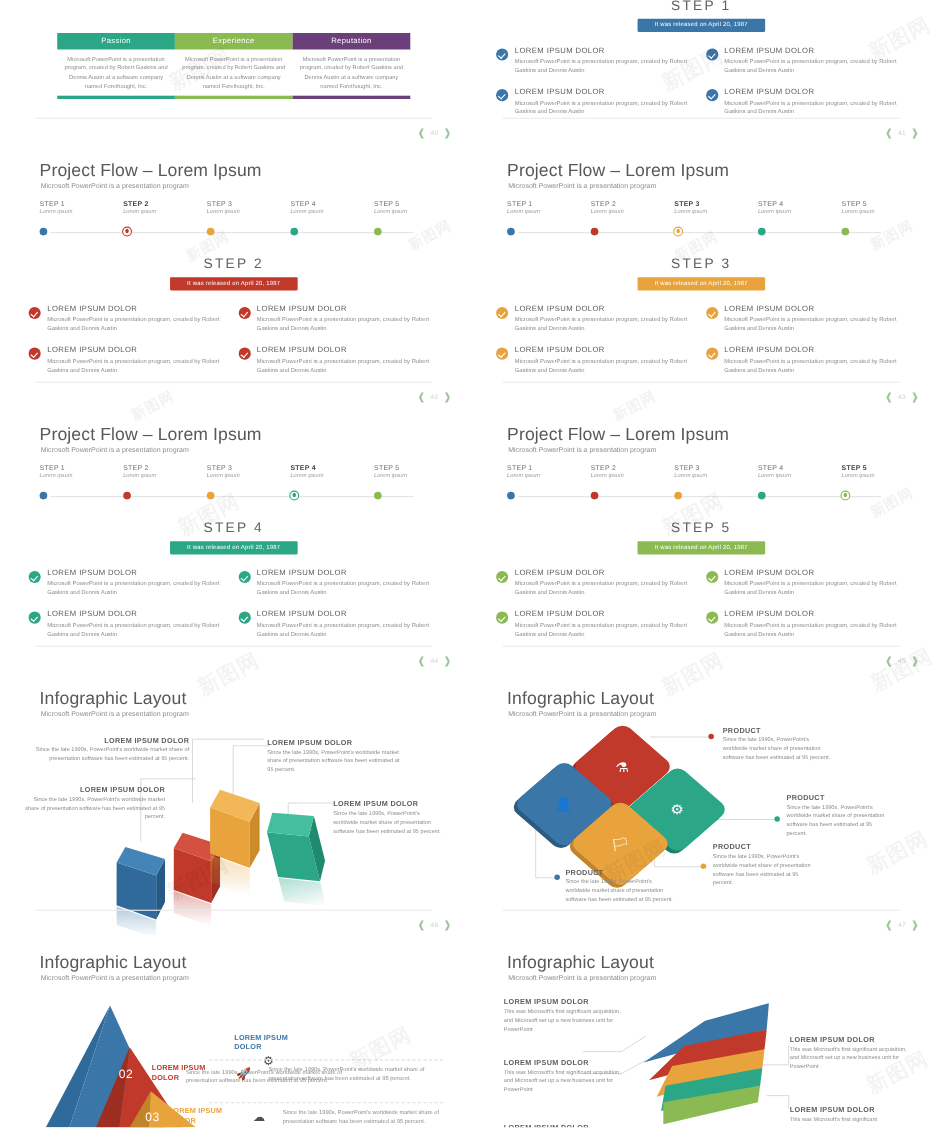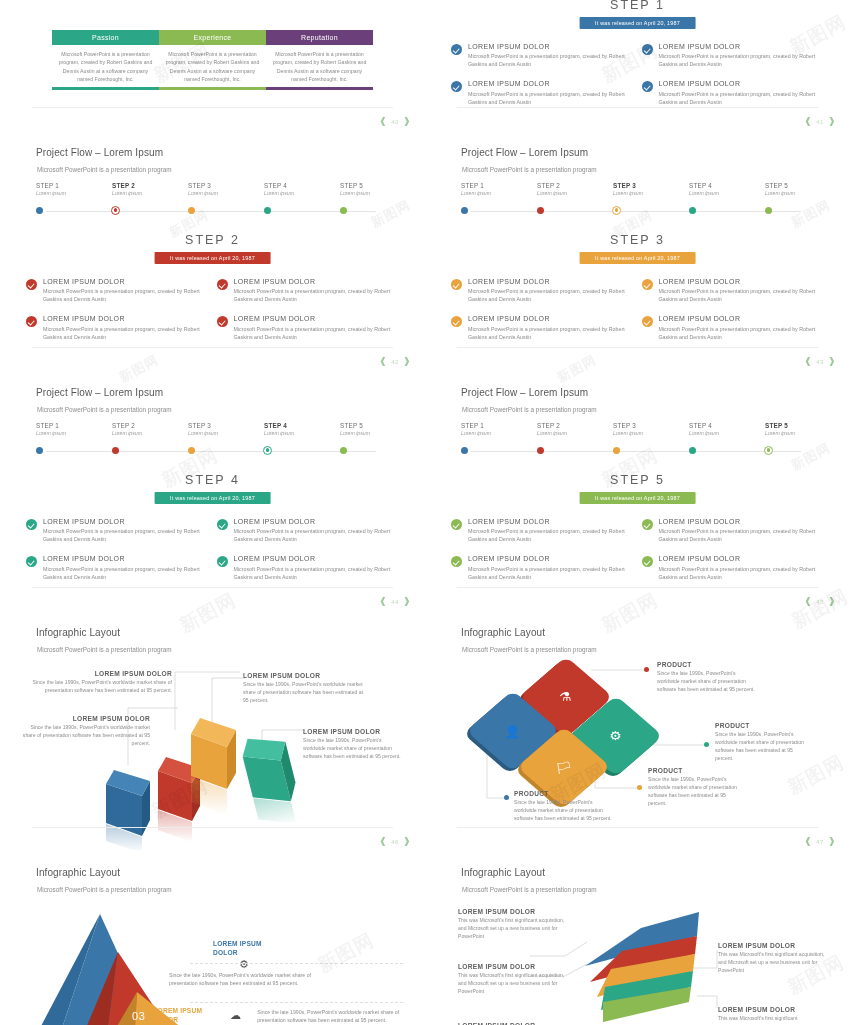--- a/index.html
+++ b/index.html
@@ -12,21 +12,21 @@
   .sheet{position:relative;width:850px;height:1025px;background:#fff;}
   .slide{position:absolute;width:425px;height:240px;background:#fff;overflow:hidden;}
   .slide .inner{position:absolute;left:0;top:0;right:0;bottom:0;}
   .slide-sep{position:absolute;left:32px;right:32px;bottom:22px;height:1px;background:#ececec;}
   .pager{position:absolute;right:14px;bottom:4px;display:flex;align-items:center;gap:4px;
          font-size:6px;color:#b9d6b4;letter-spacing:.5px;}
   .pager .arrow{color:#9ec89a;font-size:9px;line-height:1;}
   .pager .num{color:#c3d9c0;font-size:6px;}
 
   
-  .s-title{position:absolute;left:36px;top:17px;font-size:10px;font-weight:400;color:#585858;
+  .s-title{position:absolute;left:36px;top:17px;font-size:16px;font-weight:400;color:#585858;
            letter-spacing:.1px;white-space:nowrap;}
   .s-sub{position:absolute;left:37px;top:36px;font-size:6.4px;color:#8e8e8e;white-space:nowrap;}
 
   
   .tl{position:absolute;left:36px;top:52px;width:350px;height:40px;}
   .tl-line{position:absolute;left:10px;right:10px;top:29px;height:1px;background:#e4e4e4;}
   .tl-step{position:absolute;top:0;width:70px;text-align:left;}
   .tl-step .nm{font-size:6.3px;color:#6d6d6d;letter-spacing:.25px;}
   .tl-step.active .nm{font-weight:bold;color:#444;}
   .tl-step .sb{font-size:5.2px;color:#9b9b9b;font-style:italic;margin-top:1px;}
@@ -618,20 +618,26 @@
       </svg>
 
       <div class="pyr-row" style="left:94px;top:78px;width:300px;flex-direction:column;">
         <div class="pyr-num" style="color:#fff;width:30px;">01</div>
         <div class="pyr-lbl" style="color:#3b76a8;width:62px;">LOREM IPSUM DOLOR</div>
         <div class="pyr-ic" style="width:44px;text-align:center;">⚙</div>
         <div class="pyr-desc" style="width:150px;">Since the late 1990s, PowerPoint's worldwide market share of presentation software has been estimated at 95 percent.</div>
       </div>
       <div class="dash" style="left:190px;right:22px;top:113px;"></div>
 
+      <div class="pyr-row" style="left:108px;top:118px;width:290px;">
+        <div class="pyr-num" style="color:#fff;width:30px;">02</div>
+        <div class="pyr-lbl" style="color:#c0392b;width:62px;">LOREM IPSUM DOLOR</div>
+        <div class="pyr-ic" style="width:44px;text-align:center;">🚀</div>
+        <div class="pyr-desc" style="width:150px;">Since the late 1990s, PowerPoint's worldwide market share of presentation software has been estimated at 95 percent.</div>
+      </div>
       <div class="dash" style="left:190px;right:22px;top:152px;"></div>
 
       <div class="pyr-row" style="left:124px;top:157px;width:280px;">
         <div class="pyr-num" style="color:#fff;width:30px;text-align:center;">03</div>
         <div class="pyr-lbl" style="color:#e8a33d;width:62px;">LOREM IPSUM DOLOR</div>
         <div class="pyr-ic" style="width:44px;text-align:center;">☁</div>
         <div class="pyr-desc" style="width:150px;">Since the late 1990s, PowerPoint's worldwide market share of presentation software has been estimated at 95 percent.</div>
       </div>
     </div>
   </div>

